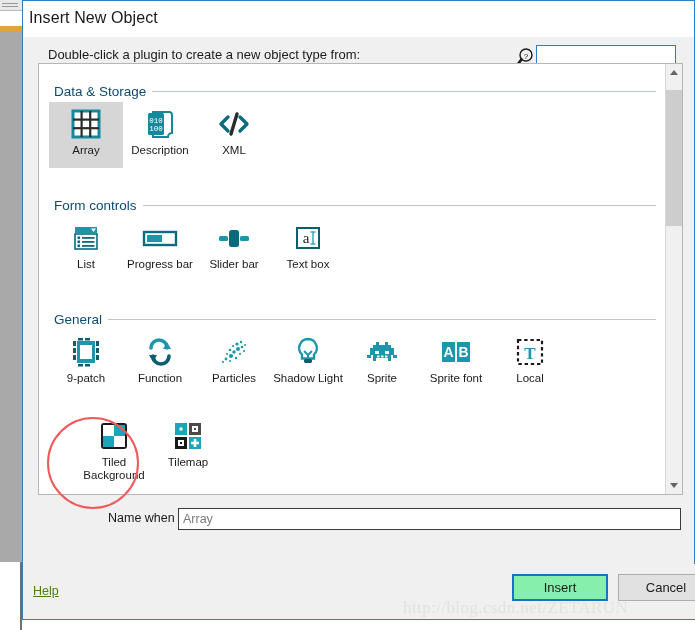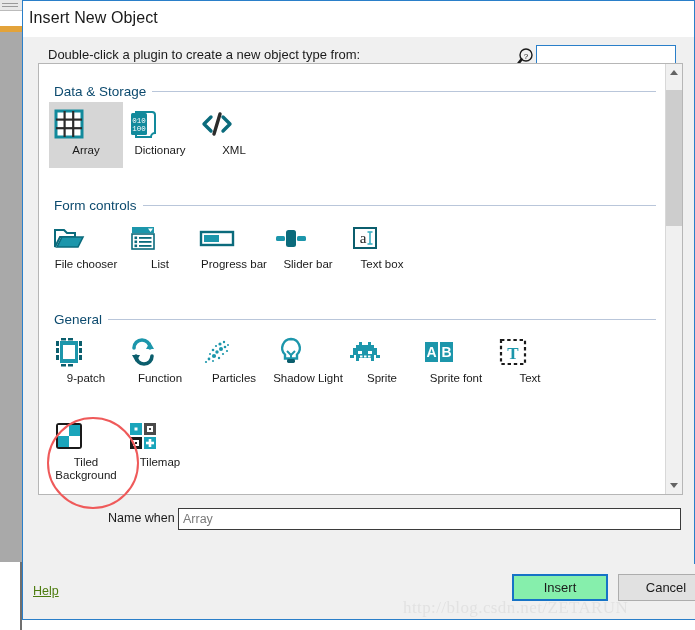--- a/index.html
+++ b/index.html
@@ -53,21 +53,21 @@
   #list-inner{position:absolute;left:0;top:0;width:627px;height:432px;overflow:hidden;}
 
   .group{position:absolute;left:0;}
   .group-head{position:absolute;left:15px;top:0;height:18px;white-space:nowrap;}
   .group-title{font-size:13.5px;color:#0c4a6e;background:#fff;padding-right:6px;position:relative;z-index:2;}
   .group-rule{position:absolute;left:15px;top:9px;right:10px;height:1px;background:#b9c6da;z-index:1;}
 
   .items{position:absolute;left:10px;top:20px;display:flex;}
   .item{
     width:74px;height:66px;
-    display:flex;flex-direction:column;
+    display:flex;flex-direction:column;align-items:center;
     padding-top:4px;box-sizing:border-box;cursor:default;
   }
   .item.selected{background:#d6d6d6;}
   .item .glyph{width:40px;height:36px;display:flex;align-items:center;justify-content:center;}
   .item .label{
     font-size:11.5px;color:#1a1a1a;text-align:center;line-height:13px;
     margin-top:2px;max-width:74px;
   }
 
   
@@ -181,21 +181,21 @@
 
           <div class="item">
             <span class="glyph">
               <svg width="34" height="34" viewBox="0 0 34 34">
                 <path d="M10 5 h16 a3 3 0 0 1 3 3 v18 a4 4 0 0 0 -4 4 H10 Z" fill="#ffffff" stroke="#128a9c" stroke-width="2"></path>
                 <rect x="5" y="6" width="16" height="22" rx="1.5" fill="#128a9c"></rect>
                 <text x="13" y="15.5" font-size="7.5" text-anchor="middle" fill="#ffffff" font-family="Liberation Mono, monospace">010</text>
                 <text x="13" y="24" font-size="7.5" text-anchor="middle" fill="#ffffff" font-family="Liberation Mono, monospace">100</text>
               </svg>
             </span>
-            <span class="label">Dictionary</span>
+            <span class="label">Description</span>
           </div>
 
 
           <div class="item">
             <span class="glyph">
               <svg width="34" height="34" viewBox="0 0 34 34">
                 <g fill="none" stroke="#0b6b7c" stroke-width="3.4" stroke-linecap="round" stroke-linejoin="round">
                   <polyline points="11,10 4,17 11,24"></polyline>
                   <polyline points="23,10 30,17 23,24"></polyline>
                   <line x1="20" y1="7" x2="14" y2="27" stroke="#2b2b2b"></line>
@@ -209,29 +209,20 @@
       </div>
 
       <div class="group" style="top:132px;width:627px;height:92px;">
         <div class="group-rule"></div>
         <div class="group-head">
           <span class="group-title">Form controls</span>
         </div>
         <div class="items">
 
 
-          <div class="item">
-            <span class="glyph">
-              <svg width="36" height="34" viewBox="0 0 36 34">
-                <path d="M4 26 V9 h9 l3 3 h8 v4 H9 Z" fill="#ffffff" stroke="#0b6b7c" stroke-width="2"></path>
-                <path d="M6 26 L11 16 H32 L27 26 Z" fill="#1c96ab" stroke="#0b6b7c" stroke-width="1.6"></path>
-              </svg>
-            </span>
-            <span class="label">File chooser</span>
-          </div>
 
           <div class="item">
             <span class="glyph">
               <svg width="34" height="34" viewBox="0 0 34 34">
                 <rect x="6" y="6" width="22" height="6" fill="#1c96ab"></rect>
                 <polygon points="22,7.5 27,7.5 24.5,11" fill="#ffffff"></polygon>
                 <rect x="6" y="13" width="22" height="15" fill="#ffffff" stroke="#0b6b7c" stroke-width="1.6"></rect>
                 <g fill="#0b6b7c">
                   <rect x="8.5" y="15.5" width="2.6" height="2.6"></rect>
                   <rect x="8.5" y="19.5" width="2.6" height="2.6"></rect>
@@ -406,27 +397,27 @@
             <span class="label">Sprite font</span>
           </div>
 
           <div class="item">
             <span class="glyph">
               <svg width="34" height="32" viewBox="0 0 34 32">
                 <rect x="5" y="4" width="24" height="24" fill="none" stroke="#1a1a1a" stroke-width="2.2" stroke-dasharray="3.4,2.8"></rect>
                 <text x="17" y="23" font-size="17" text-anchor="middle" fill="#1c96ab" font-family="Liberation Serif, serif" font-weight="bold">T</text>
               </svg>
             </span>
-            <span class="label">Text</span>
+            <span class="label">Local</span>
           </div>
 
         </div>
       </div>
 
-      <div class="group" style="top:350px;width:627px;height:78px;">
+      <div class="group" style="top:350px;width:627px;height:78px;margin-left:28px;">
         <div class="items" style="top:0;">
 
           <div class="item" style="height:76px;">
             <span class="glyph">
               <svg width="34" height="34" viewBox="0 0 34 34">
                 <rect x="4" y="4" width="26" height="26" rx="3" fill="#1a1a1a"></rect>
                 <rect x="6" y="6" width="11" height="11" fill="#ffffff"></rect>
                 <rect x="17" y="6" width="11" height="11" fill="#1aa5bb"></rect>
                 <rect x="6" y="17" width="11" height="11" fill="#1aa5bb"></rect>
                 <rect x="17" y="17" width="11" height="11" fill="#ffffff"></rect>

